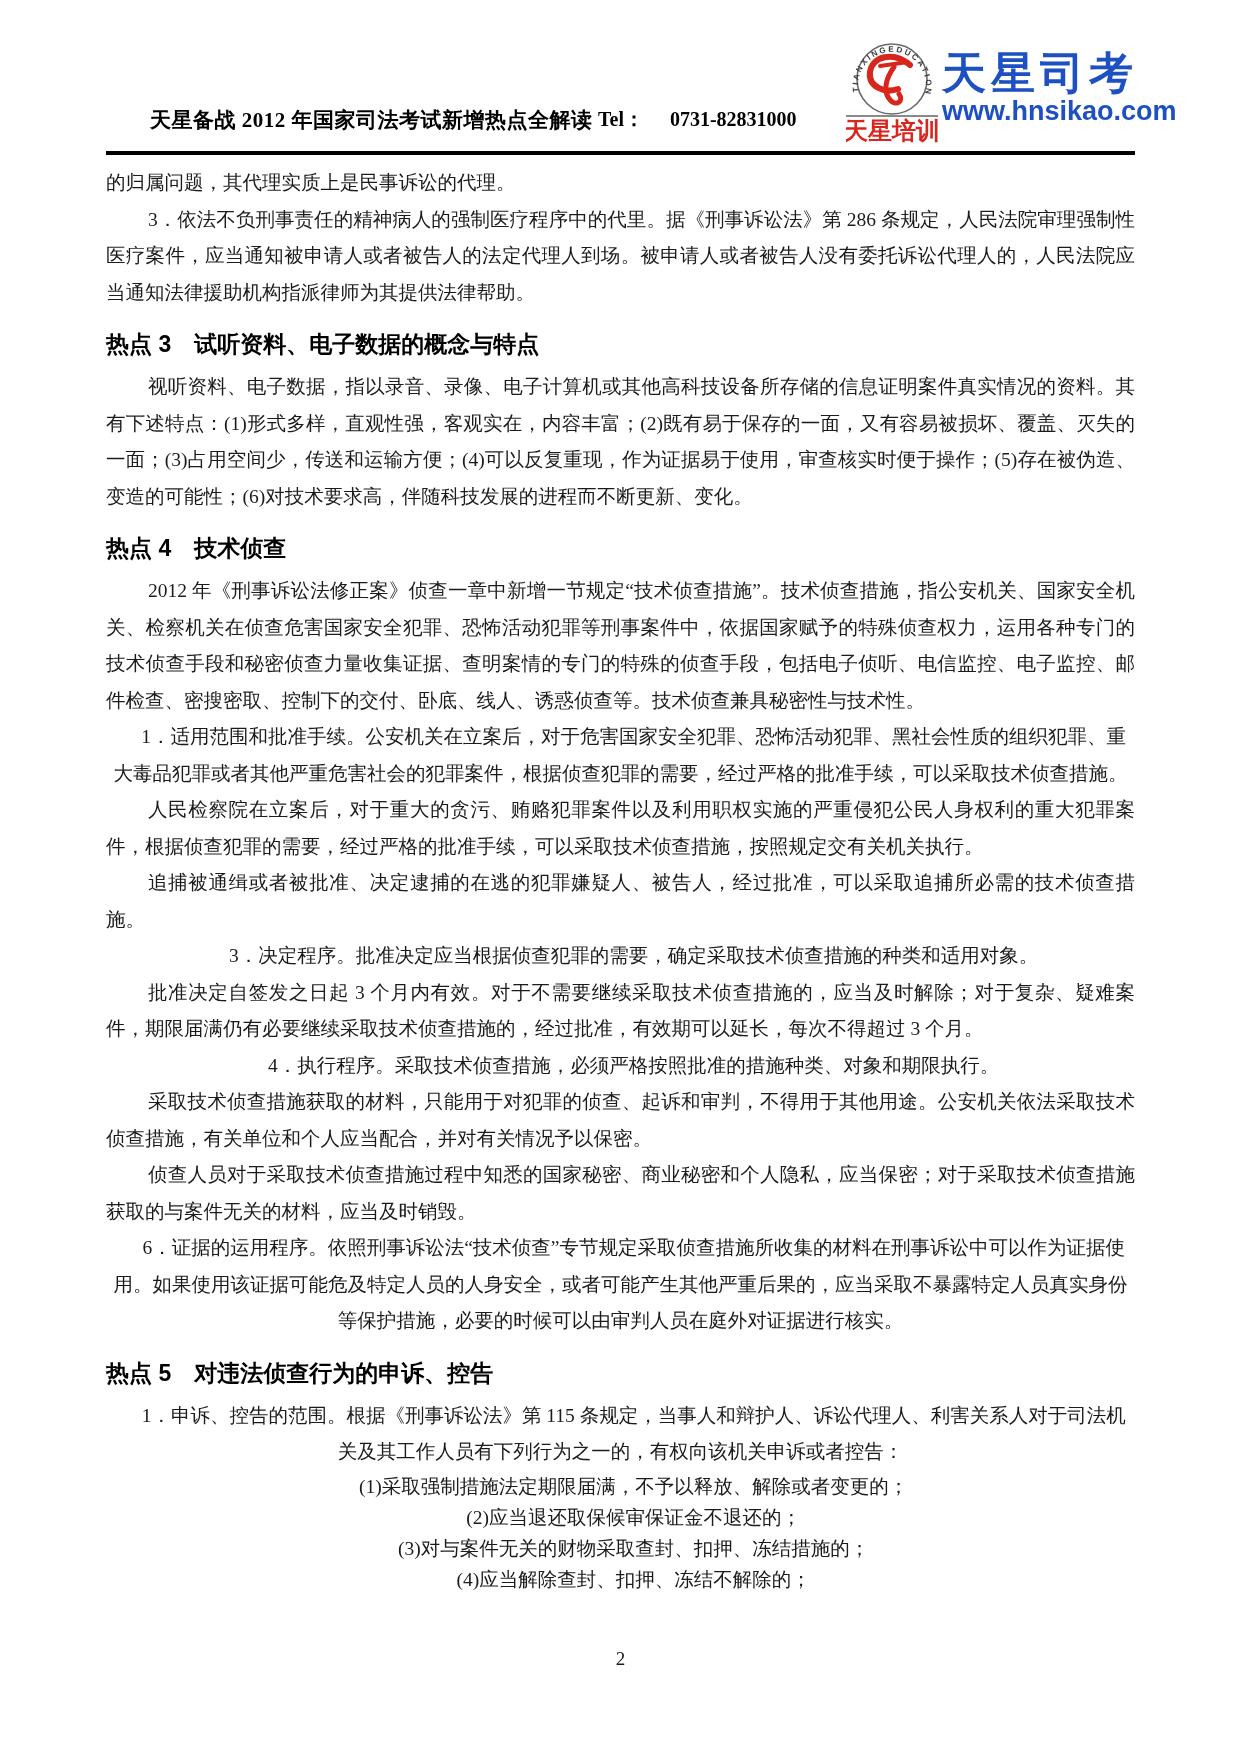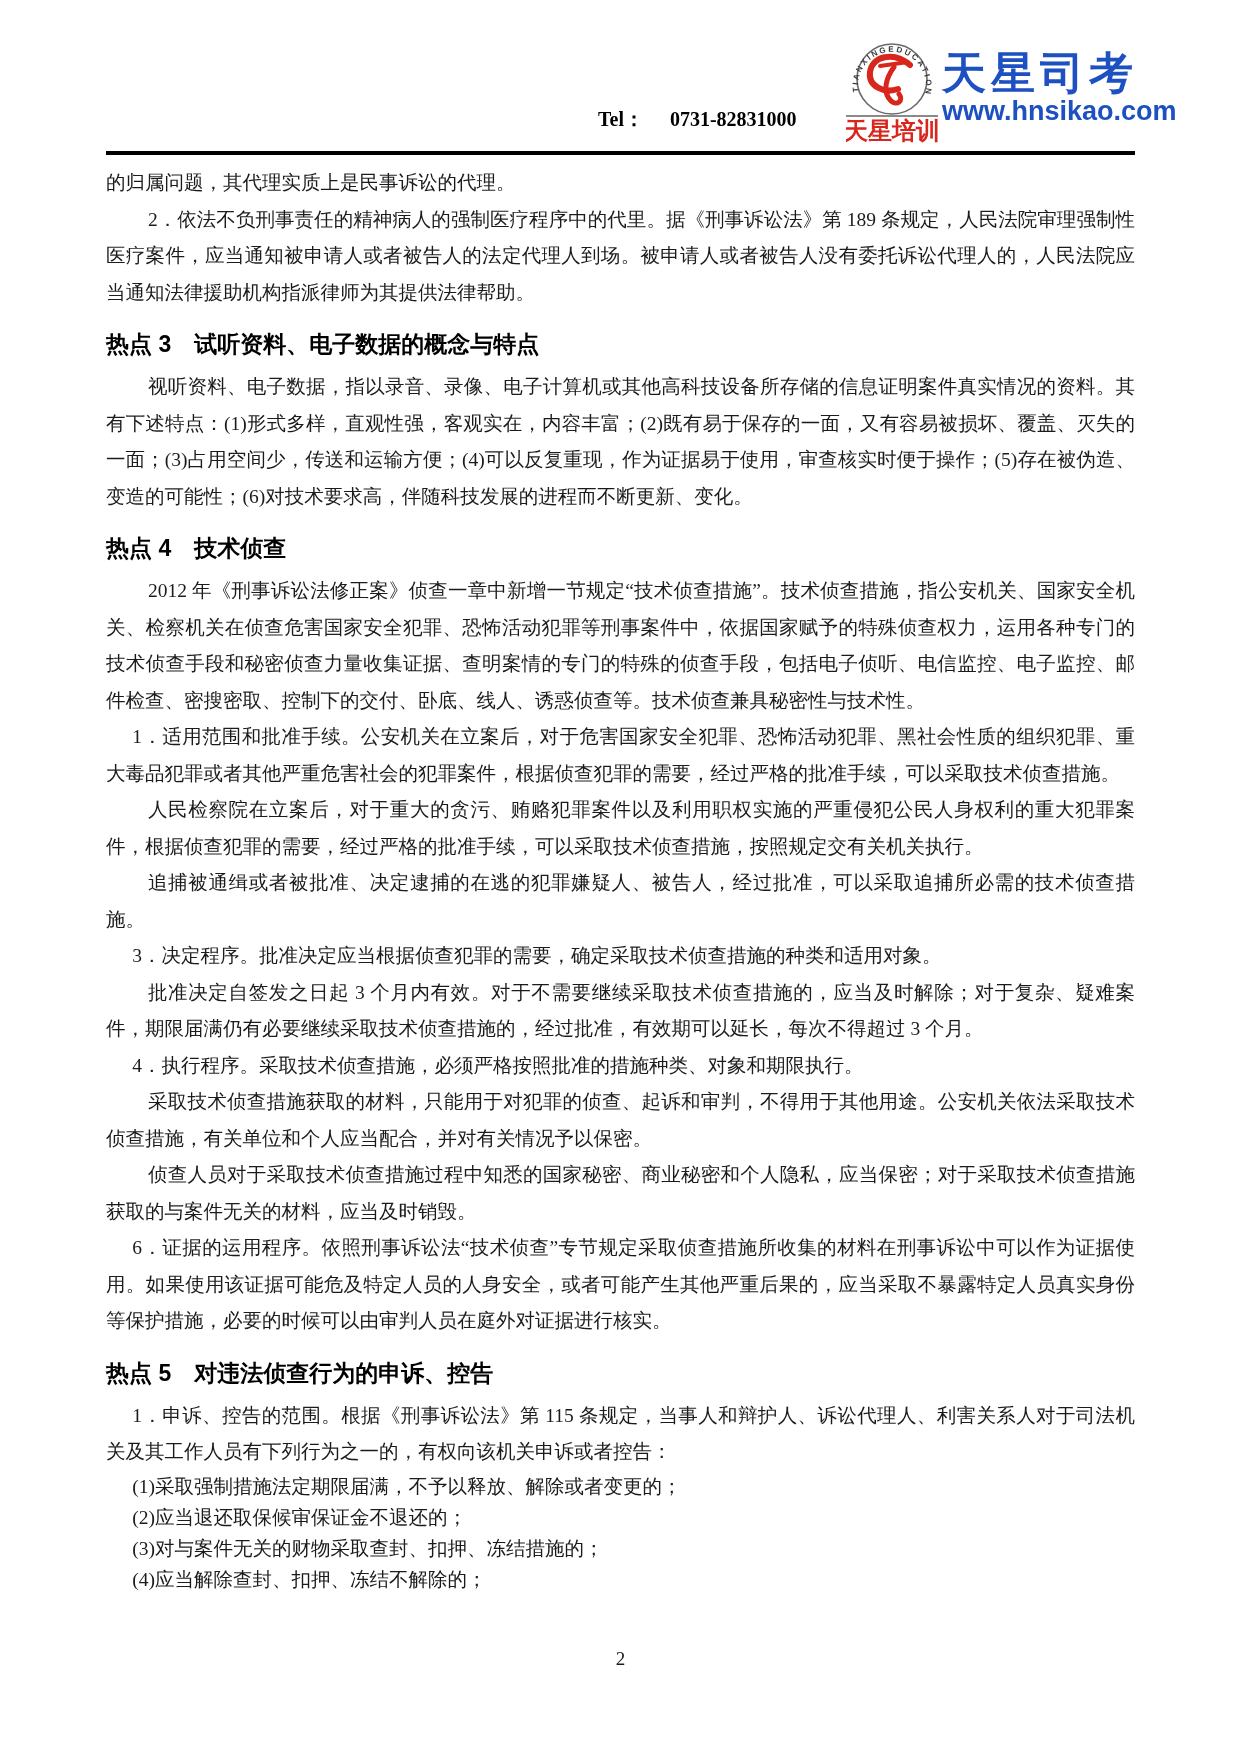--- a/index.html
+++ b/index.html
@@ -38,36 +38,37 @@
   .header-rule{
     position:absolute;left:106px;right:106px;top:151px;height:4px;background:#000;
   }
   
   .page-body{
     position:absolute;left:106px;top:165px;width:1029px;
     font-size:19.5px;line-height:36.5px;text-align:justify;
   }
   .page-body p{margin:0;text-indent:2.15em;}
   .page-body p.flush{text-indent:0;}
-  .page-body p.num{text-indent:1.35em;}
+  .page-body p.num{text-indent:1.35em;text-align:center;}
   .hotspot{
     font-family:"Liberation Sans","DejaVu Sans",sans-serif;
     font-size:23px;font-weight:bold;color:#000;
     text-indent:0;margin:17px 0 9px 0;line-height:32px;
   }
   .list-line{line-height:31px;text-align:left;}
   .page-num{
     position:absolute;left:0;top:1648px;width:1241px;
     text-align:center;font-size:19px;color:#1b1b1b;
   }
 </style>
 </head>
 <body>
 
 <div class="header">
+  <div class="doc-title">天星备战 2012 年国家司法考试新增热点全解读</div>
   <div class="tel-line">
     <span class="tel-label">Tel：</span><span class="tel-number">0731-82831000</span>
   </div>
 
   <div class="logo">
 
     <svg class="seal" viewBox="0 0 92 104" width="92" height="104">
       <defs>
         <path id="arcPath" d="M 13,52 A 34 34 0 1 1 79,52" fill="none"></path>
       </defs>
@@ -89,21 +90,21 @@
       <div class="brand-name" style="color:#1d50c0">天星司考</div>
       <div class="brand-site" style="color:#1d50c0">www.hnsikao.com</div>
     </div>
   </div>
 
   <div class="header-rule"></div>
 </div>
 
 <div class="page-body">
   <p class="flush">的归属问题，其代理实质上是民事诉讼的代理。</p>
-  <p>2．依法不负刑事责任的精神病人的强制医疗程序中的代里。据《刑事诉讼法》第 189 条规定，人民法院审理强制性医疗案件，应当通知被申请人或者被告人的法定代理人到场。被申请人或者被告人没有委托诉讼代理人的，人民法院应当通知法律援助机构指派律师为其提供法律帮助。</p>
+  <p>3．依法不负刑事责任的精神病人的强制医疗程序中的代里。据《刑事诉讼法》第 286 条规定，人民法院审理强制性医疗案件，应当通知被申请人或者被告人的法定代理人到场。被申请人或者被告人没有委托诉讼代理人的，人民法院应当通知法律援助机构指派律师为其提供法律帮助。</p>
 
   <div class="hotspot">热点 3　试听资料、电子数据的概念与特点</div>
   <p>视听资料、电子数据，指以录音、录像、电子计算机或其他高科技设备所存储的信息证明案件真实情况的资料。其有下述特点：(1)形式多样，直观性强，客观实在，内容丰富；(2)既有易于保存的一面，又有容易被损坏、覆盖、灭失的一面；(3)占用空间少，传送和运输方便；(4)可以反复重现，作为证据易于使用，审查核实时便于操作；(5)存在被伪造、变造的可能性；(6)对技术要求高，伴随科技发展的进程而不断更新、变化。</p>
 
   <div class="hotspot">热点 4　技术侦查</div>
   <p>2012 年《刑事诉讼法修正案》侦查一章中新增一节规定“技术侦查措施”。技术侦查措施，指公安机关、国家安全机关、检察机关在侦查危害国家安全犯罪、恐怖活动犯罪等刑事案件中，依据国家赋予的特殊侦查权力，运用各种专门的技术侦查手段和秘密侦查力量收集证据、查明案情的专门的特殊的侦查手段，包括电子侦听、电信监控、电子监控、邮件检查、密搜密取、控制下的交付、卧底、线人、诱惑侦查等。技术侦查兼具秘密性与技术性。</p>
   <p class="num">1．适用范围和批准手续。公安机关在立案后，对于危害国家安全犯罪、恐怖活动犯罪、黑社会性质的组织犯罪、重大毒品犯罪或者其他严重危害社会的犯罪案件，根据侦查犯罪的需要，经过严格的批准手续，可以采取技术侦查措施。</p>
   <p>人民检察院在立案后，对于重大的贪污、贿赂犯罪案件以及利用职权实施的严重侵犯公民人身权利的重大犯罪案件，根据侦查犯罪的需要，经过严格的批准手续，可以采取技术侦查措施，按照规定交有关机关执行。</p>
   <p>追捕被通缉或者被批准、决定逮捕的在逃的犯罪嫌疑人、被告人，经过批准，可以采取追捕所必需的技术侦查措施。</p>
   <p class="num">3．决定程序。批准决定应当根据侦查犯罪的需要，确定采取技术侦查措施的种类和适用对象。</p>

